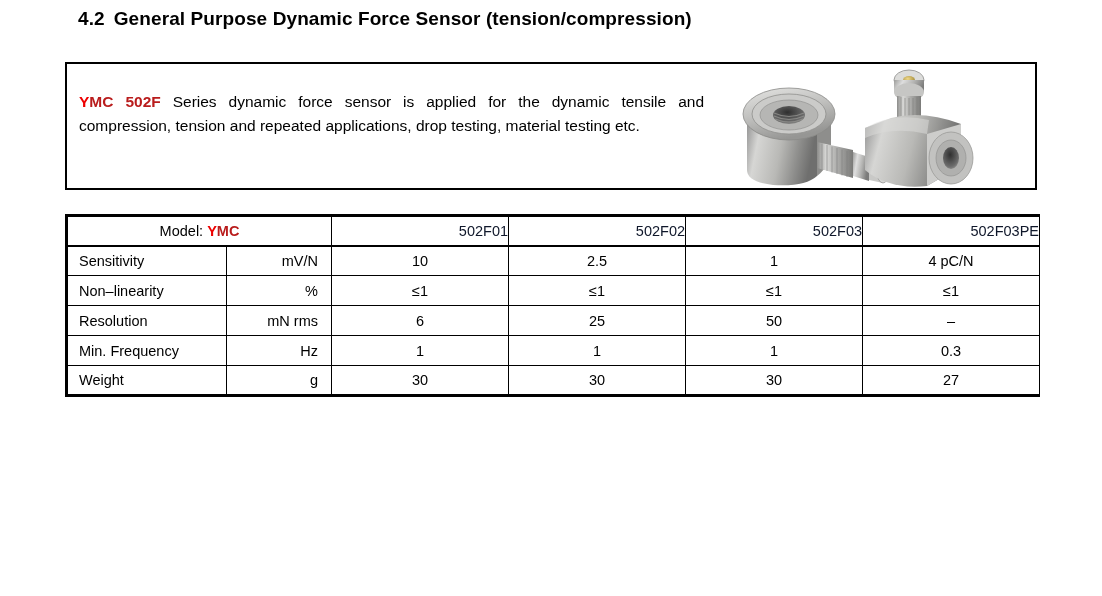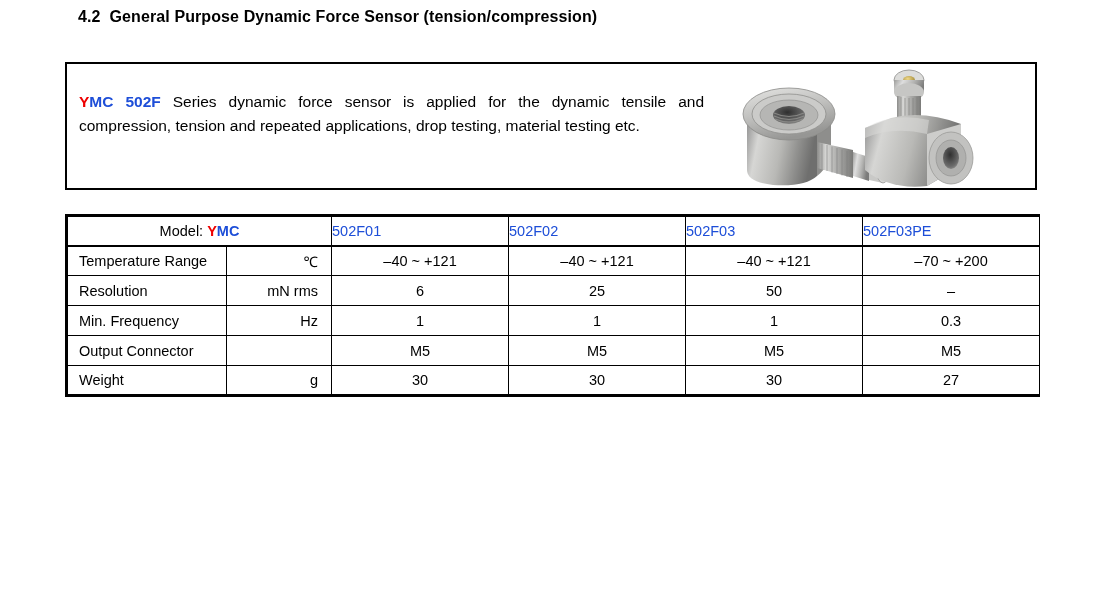--- a/index.html
+++ b/index.html
@@ -14,21 +14,21 @@
     color: #000000;
     overflow: hidden;
     position: relative;
   }
 
   
   .section-heading {
     position: absolute;
     left: 78px;
     top: 8px;
-    font-size: 16px;
+    font-size: 19px;
     font-weight: bold;
     letter-spacing: 0.1px;
     white-space: nowrap;
   }
   .section-heading .sec-num { margin-right: 9px; }
 
   
   .intro-box {
     position: absolute;
     left: 65px;
@@ -43,21 +43,21 @@
     position: absolute;
     left: 12px;
     top: 26px;
     width: 625px;
     font-size: 15.5px;
     line-height: 23.5px;
     text-align: justify;
     text-justify: inter-word;
   }
   .brand-y { color: #ee0000; font-weight: bold; }
-  .brand-mc { color: #1d4ed8; font-weight: bold; }
+  .brand-mc { color: #b91c1c; font-weight: bold; }
 
   
   .product-photo {
     position: absolute;
     right: 2px;
     top: 2px;
     width: 320px;
     height: 124px;
     overflow: hidden;
   }
@@ -115,22 +115,22 @@
   }
   .model-head {
     font-weight: bold;
     font-size: 16px;
     text-align: center;
   }
   .model-head .lbl { color: #000000; }
   .col-head {
     font-weight: bold;
     font-size: 16px;
-    color: #1d4ed8;
-    text-align: left;
+    color: #0f172a;
+    text-align: right;
   }
   
   thead th.model-head { border-right: 1px solid #000000; }
 </style>
 </head>
 <body>
 
 <div class="section-heading">
   <span class="sec-num">4.2</span><span>General Purpose Dynamic Force Sensor (tension/compression)</span>
 </div>
@@ -259,52 +259,52 @@
           <span class="brand-y">Y</span><span class="brand-mc">MC</span>
         </th>
         <th class="col-head">502F01</th>
         <th class="col-head">502F02</th>
         <th class="col-head">502F03</th>
         <th class="col-head">502F03PE</th>
       </tr>
     </thead>
     <tbody>
       <tr>
-        <td class="cell-param">Temperature Range</td>
-        <td class="cell-unit">℃</td>
-        <td class="cell-data">–40 ~ +121</td>
-        <td class="cell-data">–40 ~ +121</td>
-        <td class="cell-data">–40 ~ +121</td>
-        <td class="cell-data">–70 ~ +200</td>
+        <td class="cell-param">Sensitivity</td>
+        <td class="cell-unit">mV/N</td>
+        <td class="cell-data">10</td>
+        <td class="cell-data">2.5</td>
+        <td class="cell-data">1</td>
+        <td class="cell-data">4 pC/N</td>
+      </tr>
+      <tr>
+        <td class="cell-param">Non–linearity</td>
+        <td class="cell-unit">%</td>
+        <td class="cell-data">≤1</td>
+        <td class="cell-data">≤1</td>
+        <td class="cell-data">≤1</td>
+        <td class="cell-data">≤1</td>
       </tr>
       <tr>
         <td class="cell-param">Resolution</td>
         <td class="cell-unit">mN rms</td>
         <td class="cell-data">6</td>
         <td class="cell-data">25</td>
         <td class="cell-data">50</td>
         <td class="cell-data">–</td>
       </tr>
       <tr>
         <td class="cell-param">Min. Frequency</td>
         <td class="cell-unit">Hz</td>
         <td class="cell-data">1</td>
         <td class="cell-data">1</td>
         <td class="cell-data">1</td>
         <td class="cell-data">0.3</td>
       </tr>
       <tr>
-        <td class="cell-param">Output Connector</td>
-        <td class="cell-unit"></td>
-        <td class="cell-data">M5</td>
-        <td class="cell-data">M5</td>
-        <td class="cell-data">M5</td>
-        <td class="cell-data">M5</td>
-      </tr>
-      <tr>
         <td class="cell-param">Weight</td>
         <td class="cell-unit">g</td>
         <td class="cell-data">30</td>
         <td class="cell-data">30</td>
         <td class="cell-data">30</td>
         <td class="cell-data">27</td>
       </tr>
     </tbody>
   </table>
 </div>

